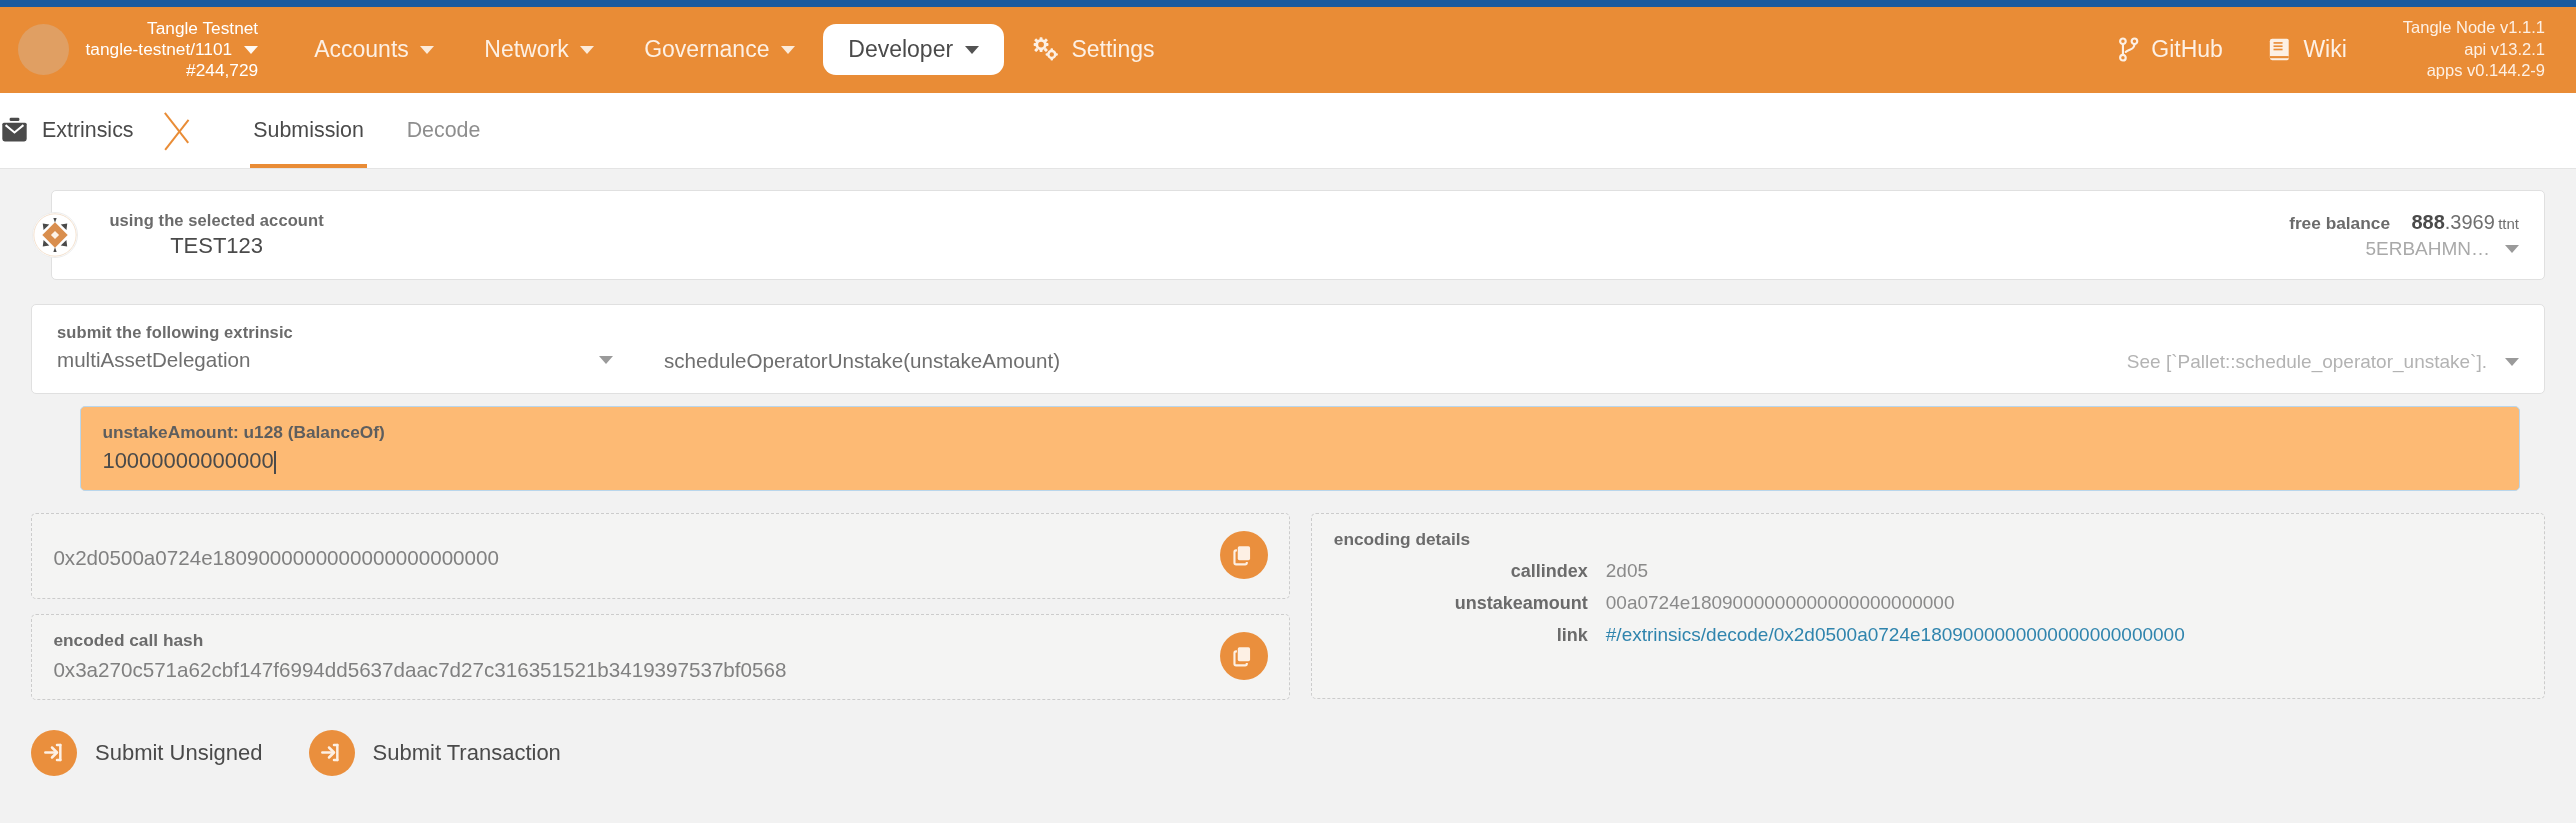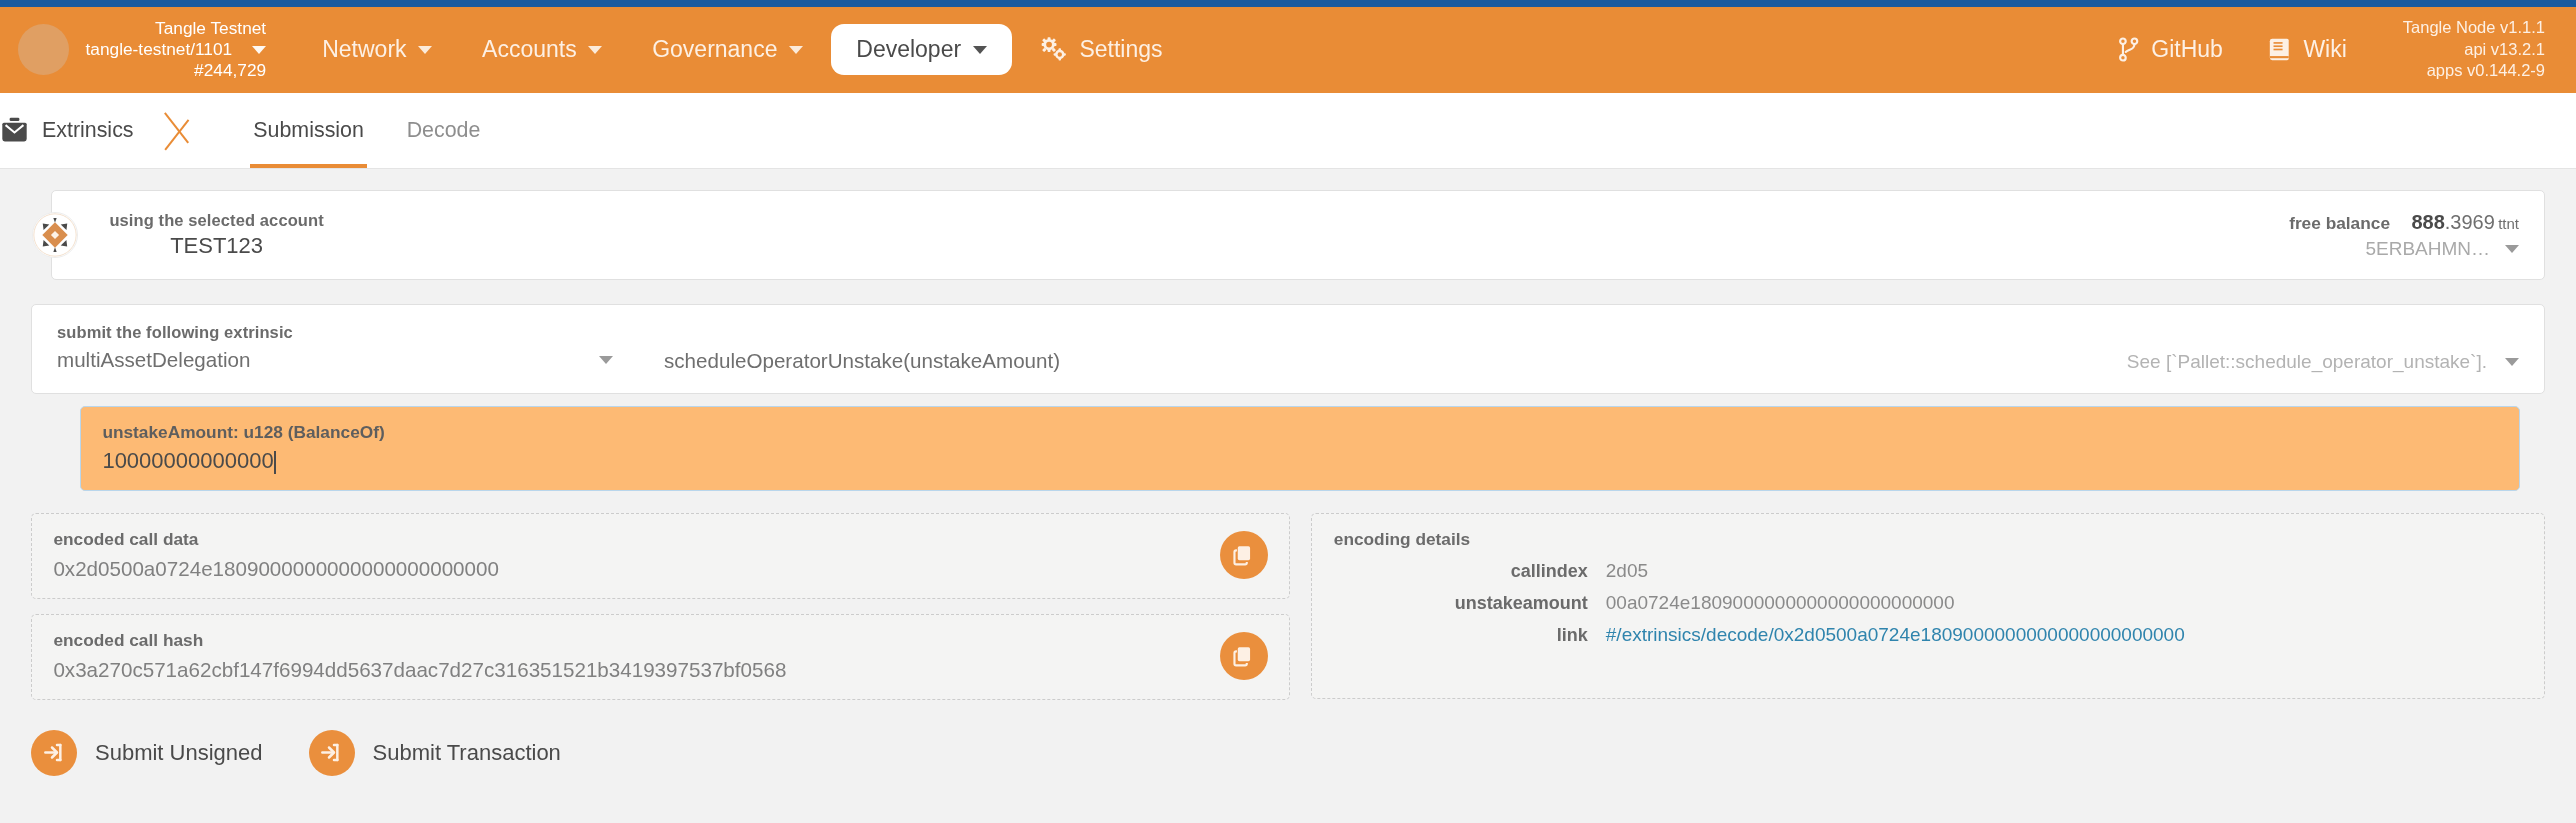--- a/index.html
+++ b/index.html
@@ -39,21 +39,21 @@
     background: #e09f63;
   }
   .chain-text {
     text-align: right;
     color: #ffffff;
     line-height: 1.22;
   }
   .chain-name { font-size: 17.3px; }
   .chain-sub {
     font-size: 17.3px;
-    display: flex; align-items: center; justify-content: flex-end; gap: 20px;
+    display: flex; align-items: center; justify-content: flex-end; gap: 12px;
   }
   .chain-block-num { font-size: 17.3px; }
 
   .nav-item {
     color: #fdf0e4;
     font-size: 23px;
     padding: 0 25px;
     display: flex;
     align-items: center;
     gap: 11.5px;
@@ -367,26 +367,26 @@
       <div class="chain-name">Tangle Testnet</div>
       <div class="chain-sub">
         <span>tangle-testnet/1101</span>
         <span class="caret"></span>
       </div>
       <div class="chain-block-num">#244,729</div>
     </div>
   </div>
 
   <div class="nav-item">
+    <span>Accounts</span>
+    <span class="caret"></span>
+  </div>
+
+  <div class="nav-item">
     <span>Network</span>
-    <span class="caret"></span>
-  </div>
-
-  <div class="nav-item">
-    <span>Accounts</span>
     <span class="caret"></span>
   </div>
 
   <div class="nav-item">
     <span>Governance</span>
     <span class="caret"></span>
   </div>
 
   <div class="nav-item active-pill">
     <span>Developer</span>
@@ -529,21 +529,20 @@
       <span>10000000000000</span>
       <span class="caret-bar"></span>
     </div>
   </div>
 
   <div class="encoded-wrap">
     <div class="enc-left">
 
       <div class="enc-box">
         <div class="enc-texts">
-          <div class="enc-label">encoded call data</div>
           <div class="enc-hex">0x2d0500a0724e1809000000000000000000000</div>
         </div>
         <div class="copy-btn">
           <span class="ico">
             <svg width="23" height="23" viewBox="0 0 28 28" fill="none" stroke="#fdf0e4" stroke-width="2.6">
               <path d="M9 4 h11 a2 2 0 0 1 2 2 v13 a2 2 0 0 1 -2 2 h-11 a2 2 0 0 1 -2 -2 v-13 a2 2 0 0 1 2 -2 z" fill="#fdf0e4" stroke="none"></path>
               <path d="M18 23 v1 a2 2 0 0 1 -2 2 h-11 a2 2 0 0 1 -2 -2 v-13 a2 2 0 0 1 2 -2 h1"></path>
             </svg>
           </span>
         </div>

